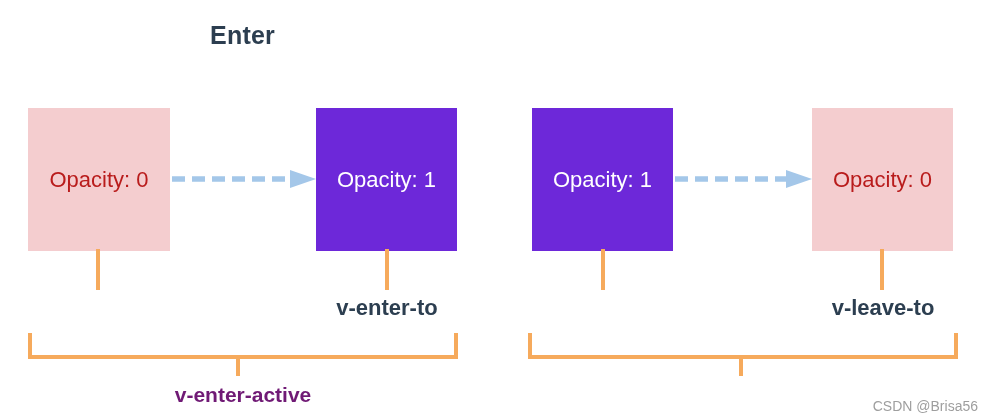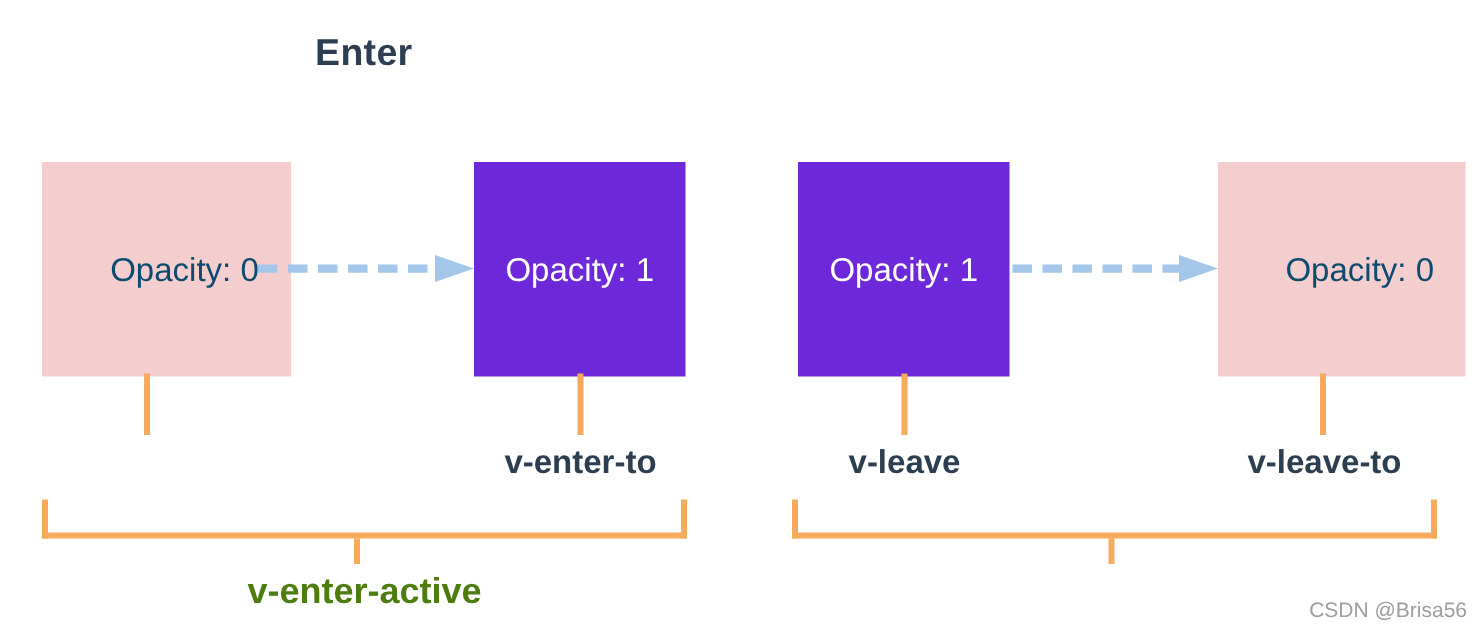--- a/index.html
+++ b/index.html
@@ -31,21 +31,21 @@
 
   .box {
     position: absolute;
     top: 108px;
     height: 143px;
     display: flex;
     align-items: center;
     justify-content: center;
     font-size: 22px;
   }
-  .box-hidden  { background: #f4cdcf; color: #0c4a6e; padding-left: 24px; }
+  .box-hidden  { background: #f4cdcf; color: #b91c1c; }
   .box-visible { background: #6d28d9; color: #ffffff; }
   .box-enter-from { left: 28px;  width: 142px; }
   .box-enter-to   { left: 316px; width: 141px; }
   .box-leave-from { left: 532px; width: 141px; }
   .box-leave-to   { left: 812px; width: 141px; }
 
   .arrow {
     position: absolute;
     top: 168px;
     height: 22px;
@@ -102,23 +102,23 @@
   }
   .bracket-stem-enter { left: 236px; }
   .bracket-stem-leave { left: 739px; }
 
   .active-label {
     position: absolute;
     top: 382px;
     height: 26px;
     line-height: 26px;
     text-align: center;
-    font-size: 24px;
+    font-size: 21px;
     font-weight: bold;
-    color: #4d7c0f;
+    color: #701a75;
   }
   .active-enter { left: 28px;  width: 430px; }
   .active-leave { left: 528px; width: 430px; }
 
   .watermark {
     position: absolute;
     right: 9px;
     bottom: 6px;
     font-size: 14px;
     color: #9e9e9e;
@@ -164,21 +164,20 @@
     <polygon points="113,2 139,11 113,20" fill="#a4c7e9"></polygon>
   </svg>
 
   <div class="box box-hidden box-leave-to">
     <span>Opacity: 0</span>
   </div>
 
   <div class="stem stem-3"></div>
   <div class="stem stem-4"></div>
 
-  <div class="class-label label-leave-from">v-leave</div>
   <div class="class-label label-leave-to">v-leave-to</div>
 
   <div class="bracket bracket-leave"></div>
   <div class="bracket-stem bracket-stem-leave"></div>
 
   <div class="watermark">CSDN @Brisa56</div>
 
 </div>
 
 </body></html>

